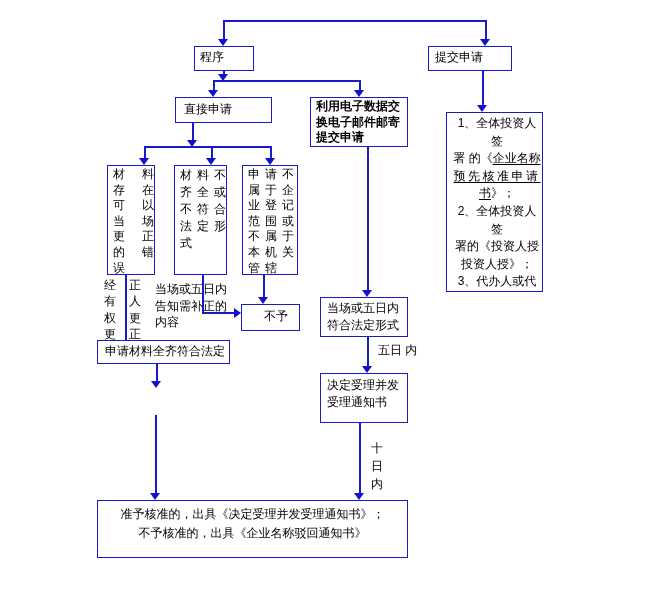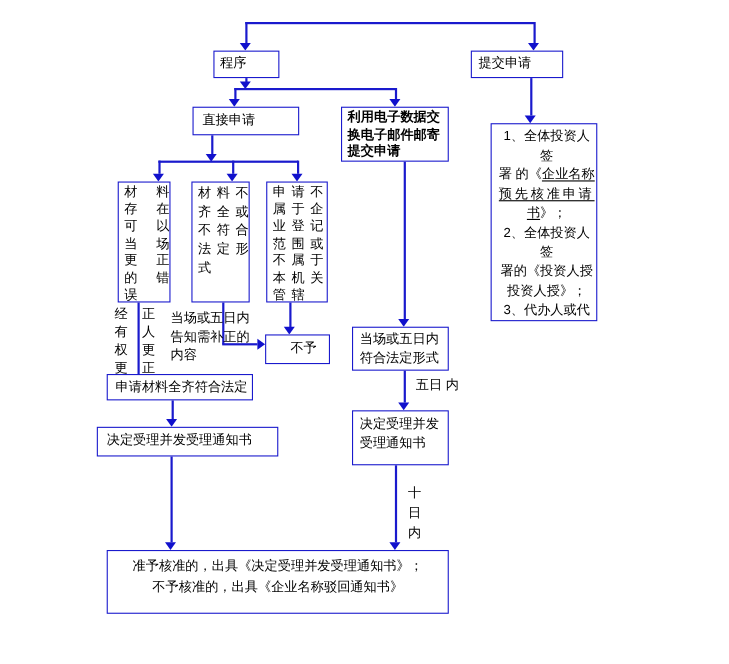--- a/index.html
+++ b/index.html
@@ -97,21 +97,20 @@
   <div class="vl" style="left:263px;top:275px;height:23px;"></div>
   <div class="ad" style="left:258px;top:297px;"></div>
 
   <div class="bx" style="left:241px;top:304px;width:59px;height:27px;line-height:23px;padding-left:22px;">不予受理</div>
 
   <div class="bx" style="left:97px;top:340px;width:133px;height:24px;line-height:20px;padding-left:7px;">申请材料全齐符合法定形式</div>
 
   <div class="vl" style="left:156px;top:364px;height:17px;"></div>
   <div class="ad" style="left:151px;top:381px;"></div>
 
-  <div class="bx" style="left:88px;top:388px;width:165px;height:27px;line-height:23px;padding-left:8px;">决定受理并发受理通知书</div>
 
   <div class="vl" style="left:155px;top:415px;height:78px;"></div>
   <div class="ad" style="left:150px;top:493px;"></div>
 
   <div class="bx" style="left:428px;top:46px;width:84px;height:25px;line-height:21px;padding-left:6px;">提交申请</div>
 
   <div class="vl" style="left:482px;top:71px;height:34px;"></div>
   <div class="ad" style="left:477px;top:105px;"></div>
 
   <div class="bx" style="left:446px;top:112px;width:97px;height:180px;padding:2px 0 0 5px;text-align:center;">

